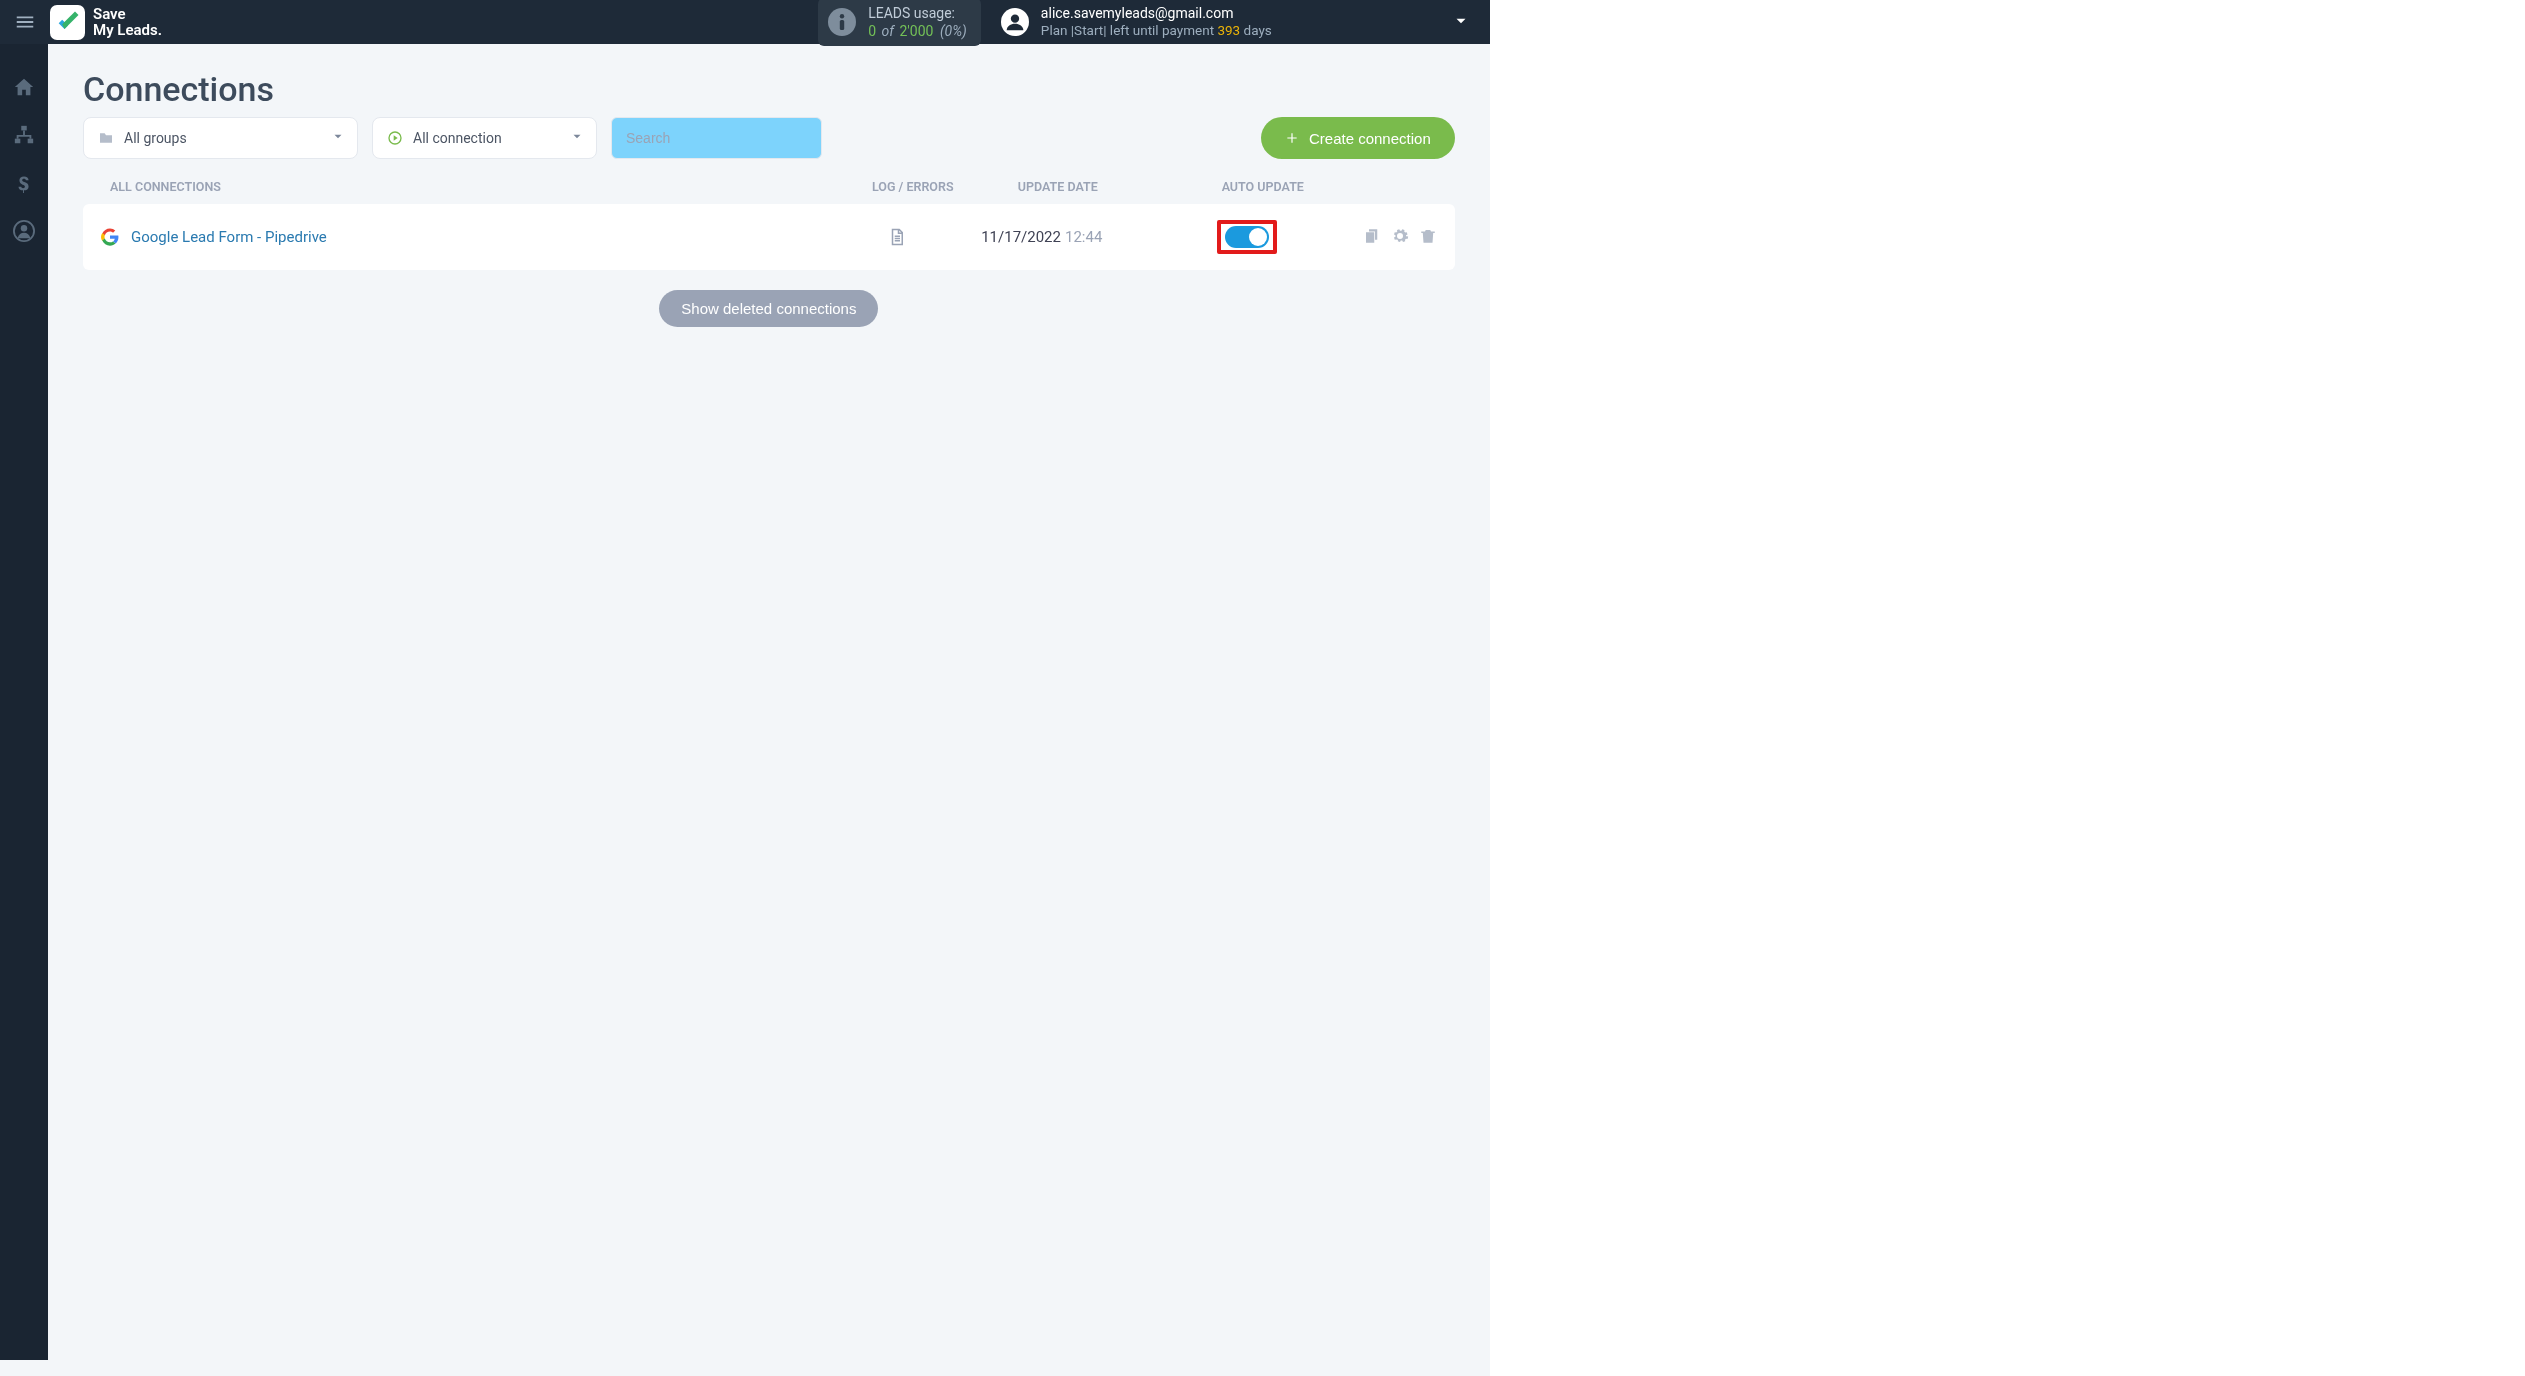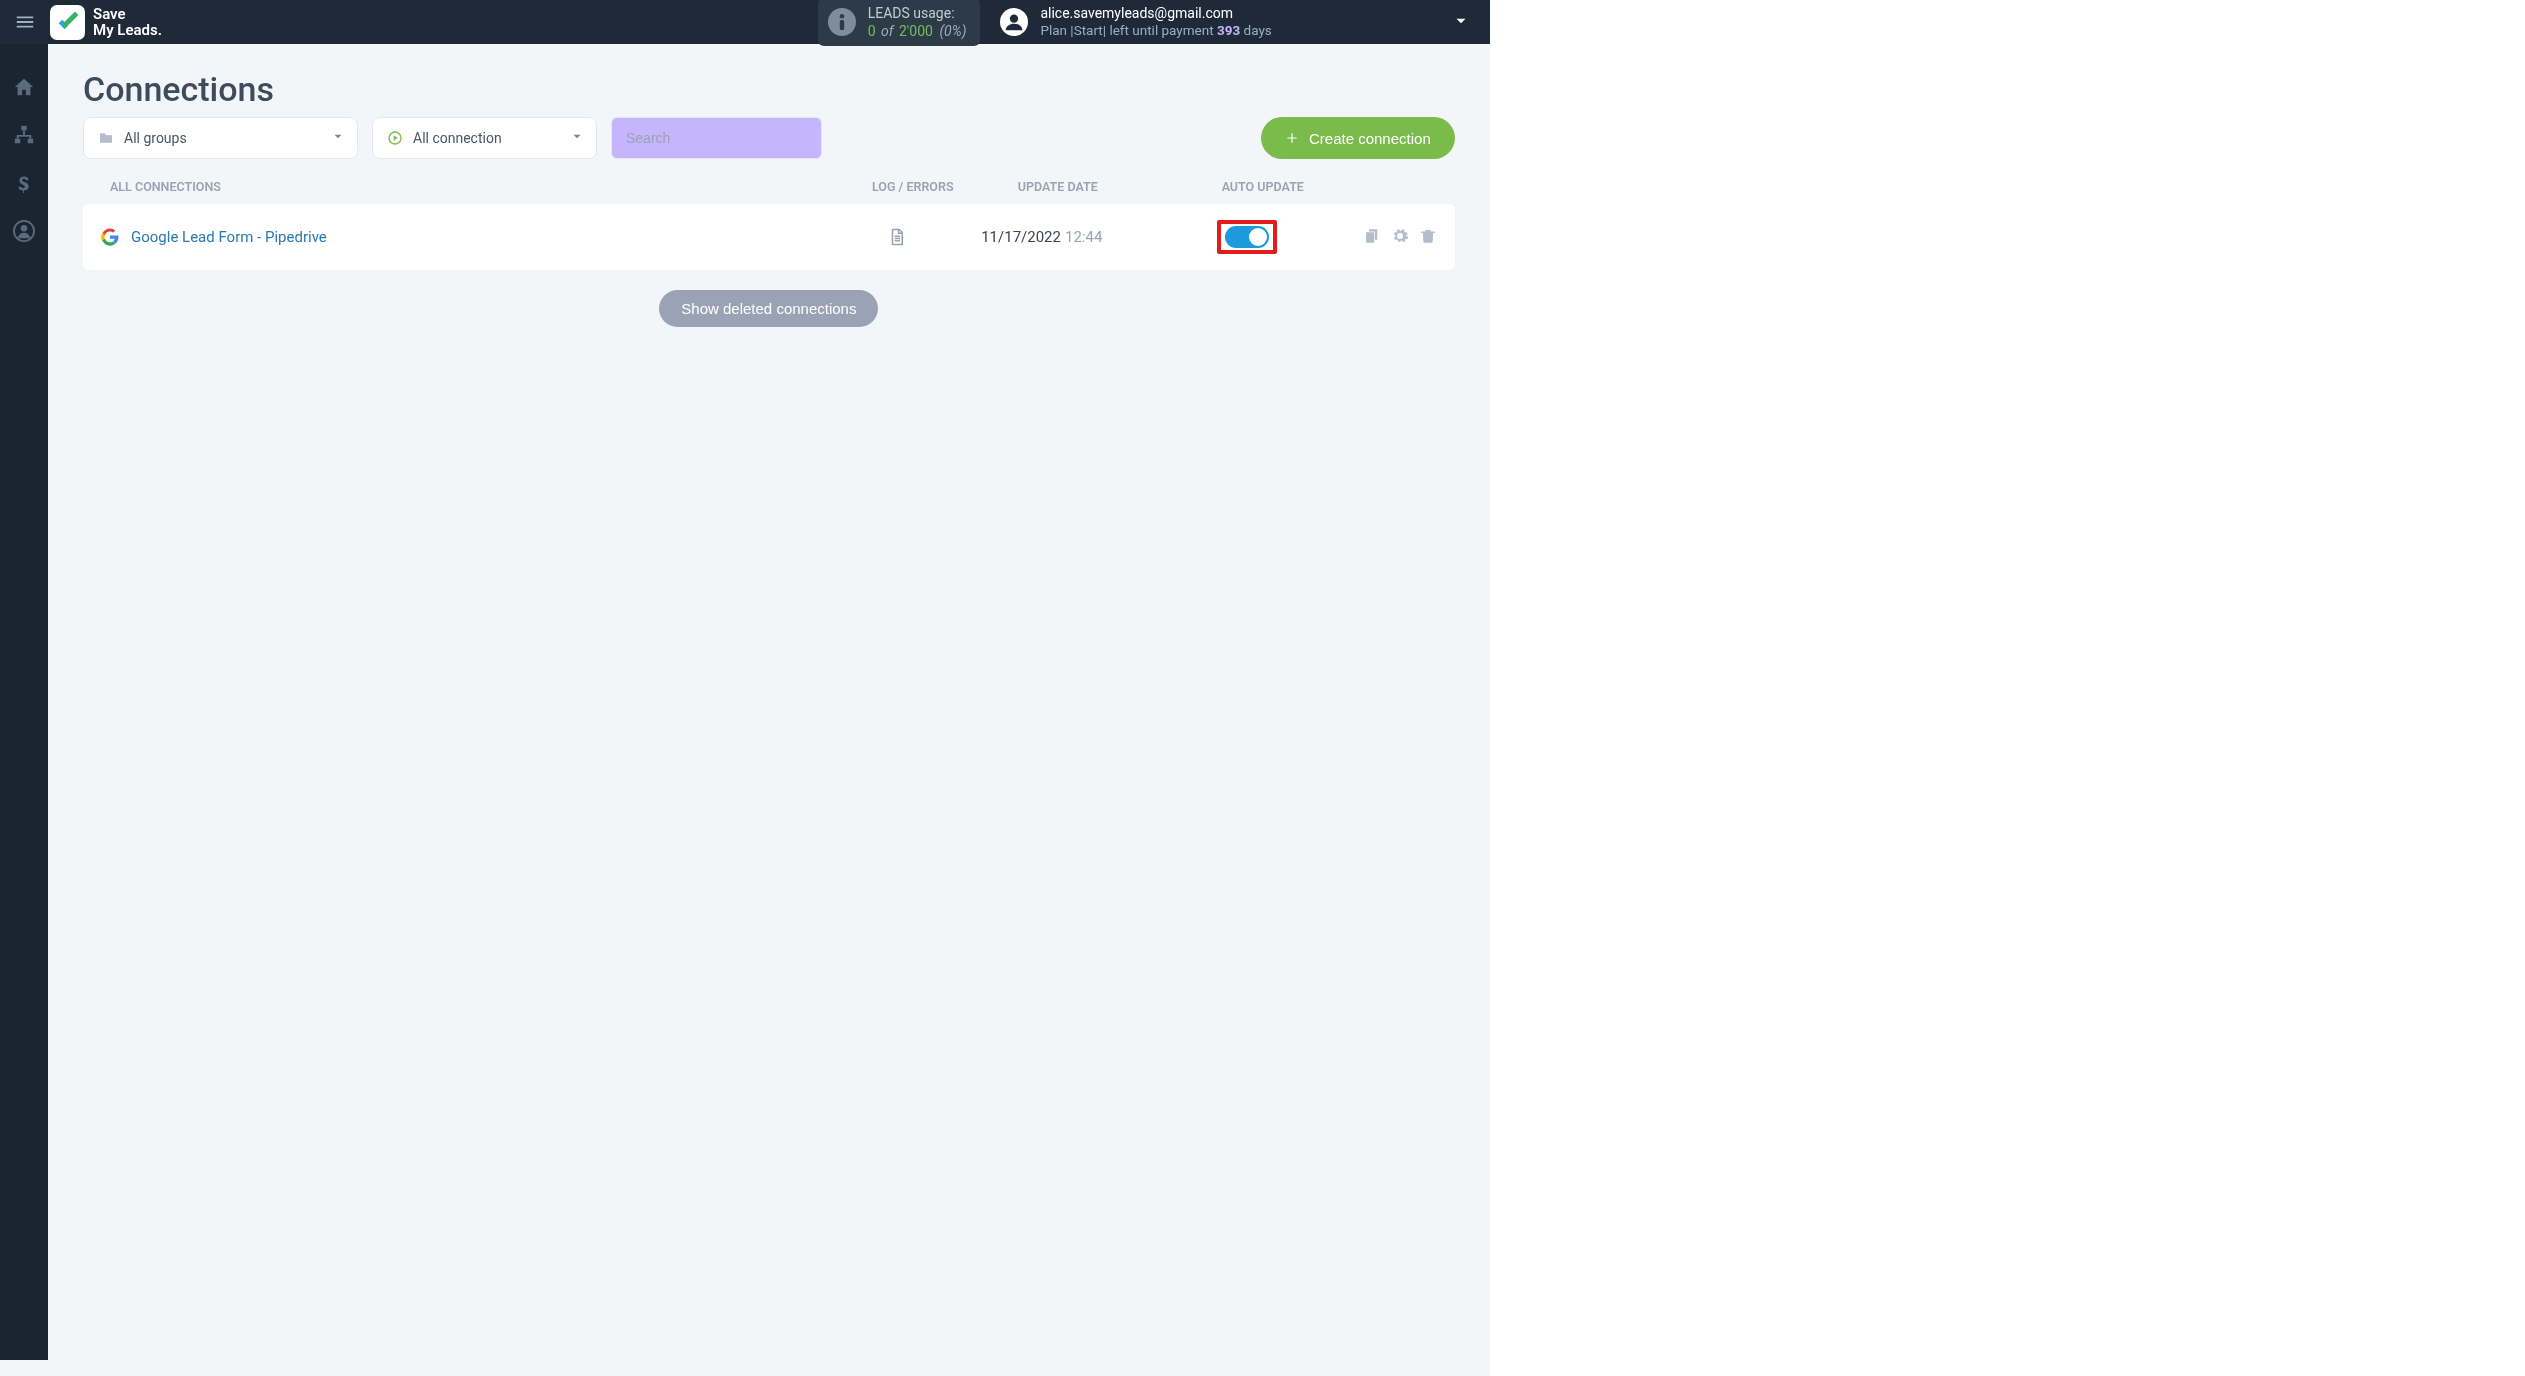--- a/index.html
+++ b/index.html
@@ -66,21 +66,21 @@
   }
   .avatar-circle {
     width: 28px; height: 28px; border-radius: 50%;
     background: #fff;
     display: flex; align-items: center; justify-content: center;
   }
   .avatar-circle svg { width: 20px; height: 20px; fill: #1e2a38; }
   .account-lines { line-height: 1.3; font-size: 14px; }
   .account-email { color: #fff; }
   .account-plan { color: #9daebe; font-size: 13.5px; }
-  .account-plan .strong { color: #c4b5fd; font-weight: 700; }
+  .account-plan .strong { color: #eab308; font-weight: 400; }
 
   .chev-wrap {
     margin-left: 180px; margin-right: 10px;
     cursor: pointer;
   }
   .chev-wrap svg { width: 18px; height: 18px; fill: #fff; }
 
   
   .layout { display: flex; height: calc(100% - 60px); }
   .sidebar {
@@ -118,21 +118,21 @@
     height: 42px; display: flex; align-items: center; padding: 0 14px;
     min-width: 240px; position: relative; cursor: pointer;
     color: #4c5564;
   }
   .select-box .lead-icon { margin-right: 10px; display: flex; align-items: center;}
   .select-box .lead-icon svg { width: 16px; height: 16px; }
   .select-box .caret { position: absolute; right: 12px; top: 50%; transform: translateY(-50%); }
   .select-box .caret svg { width: 14px; height: 14px; fill: #7c879a; }
 
   .search-input {
-    background: #c4b5fd; border: 1px solid #e4e8ee; border-radius: 6px;
+    background: #7dd3fc; border: 1px solid #e4e8ee; border-radius: 6px;
     height: 42px; padding: 7px 14px; min-width: 205px;
     font-size: 14px; color: #4c5564;
   }
   .search-input::placeholder { color: #9aa3b5; }
 
   .filters-spacer { flex: 1; }
   .create-btn {
     background: #7abb4c; color: #fff; border: none; border-radius: 22px;
     height: 42px; padding: 0 24px; display: flex; align-items: center; gap: 10px;
     font-size: 15px; cursor: pointer;

